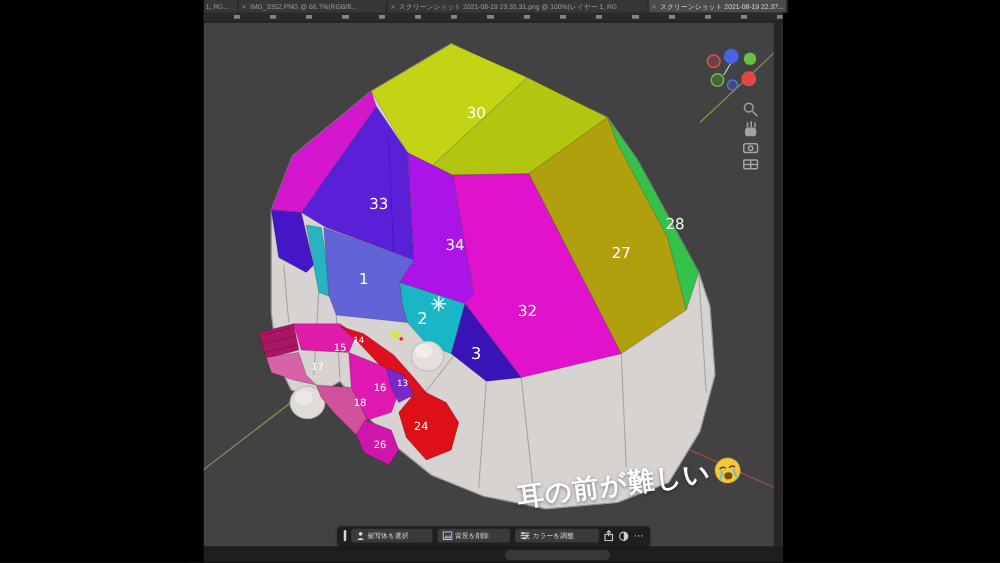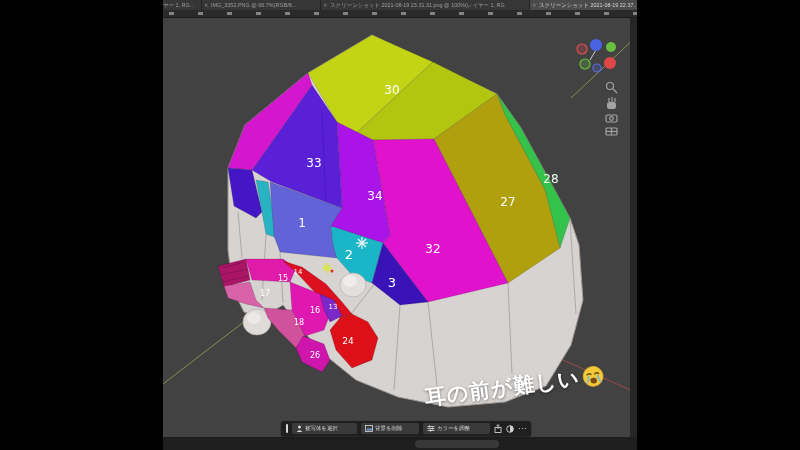--- a/index.html
+++ b/index.html
@@ -1,18 +1,18 @@
 <!DOCTYPE html>
 <html><head>
 <meta charset="utf-8">
 <style>
   html,body{margin:0;padding:0;background:#000;}
   .stage{position:relative;width:800px;height:450px;background:#000;overflow:hidden;
          font-family:"Liberation Sans","DejaVu Sans",sans-serif;}
-  .frame{position:absolute;left:163px;top:0;width:474px;height:450px;background:#424242;}
+  .frame{position:absolute;left:152px;top:0;width:474px;height:450px;background:#424242;}
   .pillar{position:absolute;top:0;width:163px;height:450px;background:#000;z-index:30;}
   .pillar.left{left:0;}
   .pillar.right{left:637px;width:163px;}
 
   
   .tabbar{position:absolute;left:0;top:0;width:474px;height:10px;background:#2e2e2e;
           display:flex;align-items:stretch;z-index:5;}
   .tab{display:flex;align-items:center;background:#363636;border-right:1px solid #222;
        overflow:hidden;flex:0 0 auto;}
   .tab.active{background:#4b4b4b;}

